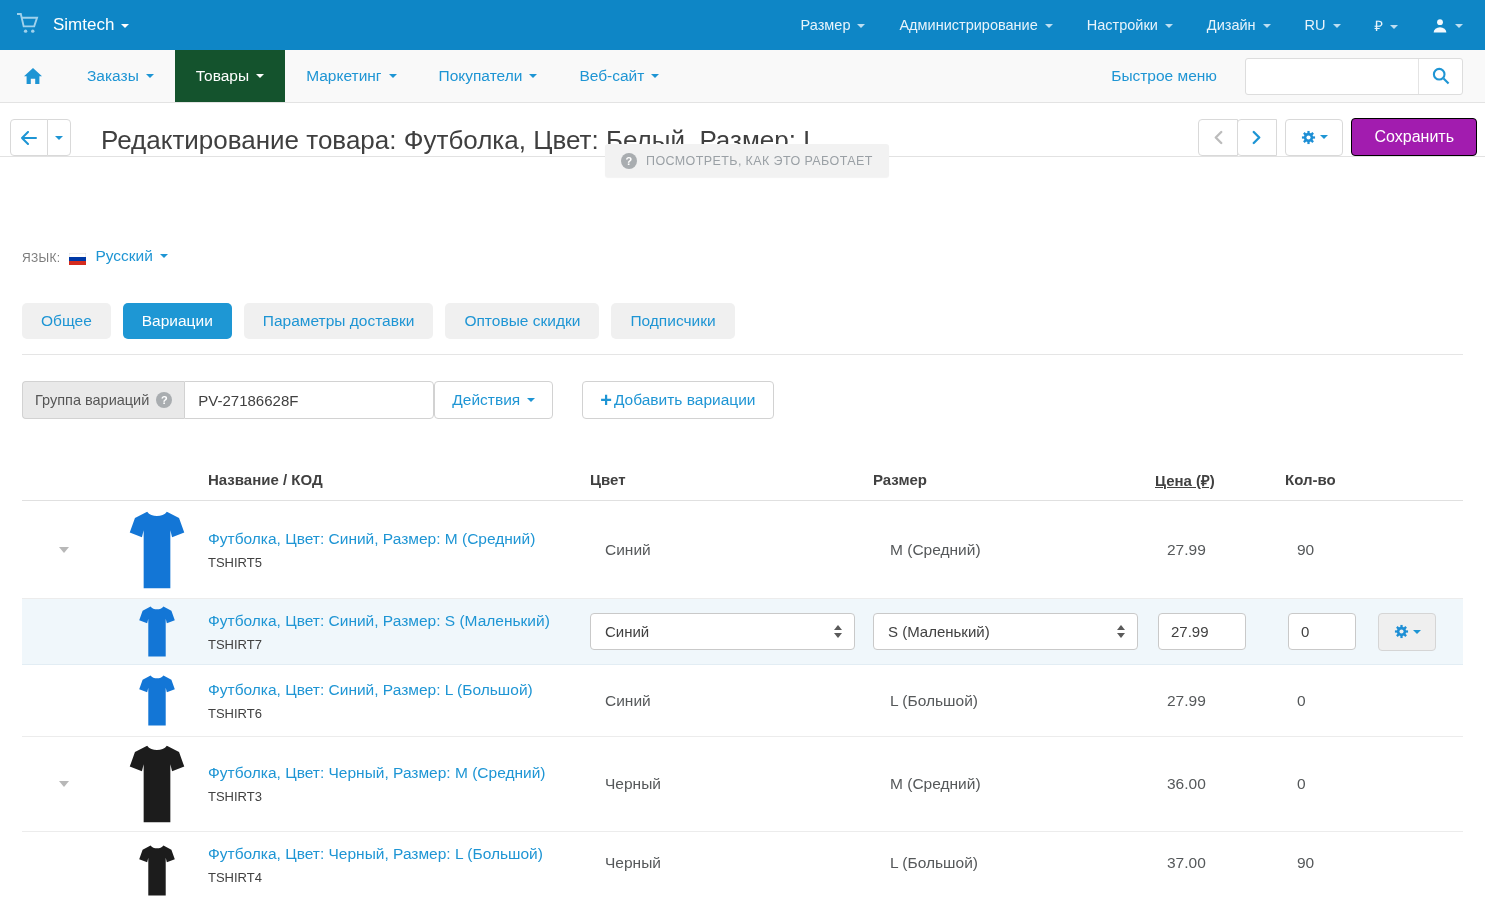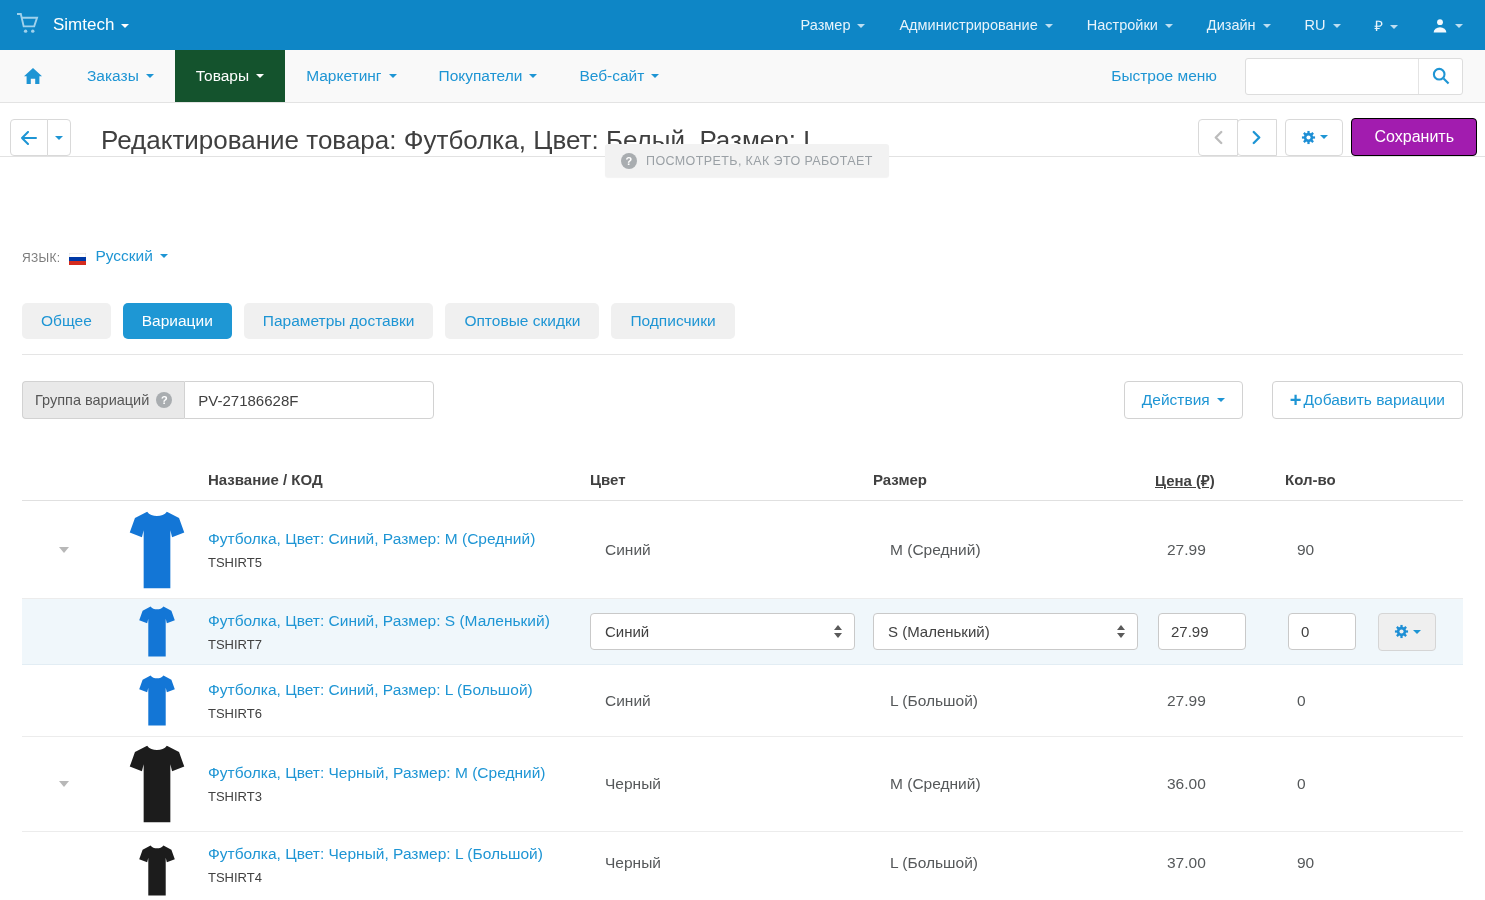--- a/index.html
+++ b/index.html
@@ -70,21 +70,21 @@
   .lang-row { margin-top:90px; display:flex; align-items:flex-end; gap:9px; }
   .lang-label { font-size:12px; color:#7c7c7c; letter-spacing:.3px; }
   .lang-value { color:#1e95d4; font-size:15.5px; cursor:pointer; display:flex; align-items:center; }
 
   .tabs { margin-top:38px; display:flex; gap:12px;align-items:flex-end; }
   .tab { height:36px; padding:0 19px; border-radius:5px; background:#f0f0f0; color:#1e95d4;
     font-size:15.5px; display:flex; align-items:center; cursor:pointer; white-space:nowrap; }
   .tab.active { background:#1e97d4; color:#fff; }
   .tabs-divider { margin-top:15px; border-bottom:1px solid #e5e5e5; }
 
-  .toolbar { margin-top:26px; display:flex; align-items:center; justify-content:space-between; }
+  .toolbar { margin-top:26px; display:flex; align-items:center; justify-content:flex-start; }
   .input-group { display:flex; height:38px; }
   .ig-addon { background:#e9e9e9; border:1px solid #d2d2d2; border-right:0;
     border-radius:4px 0 0 4px; padding:0 12px; display:flex; align-items:center; gap:7px;
     font-size:14.5px; color:#565656; white-space:nowrap; }
   .ig-input { width:250px; border:1px solid #d2d2d2; border-radius:0 4px 4px 0;
     padding:0 13px; font-size:15px; color:#414141; outline:0;
     font-family:"Liberation Sans",sans-serif; }
   .toolbar-right { display:flex; gap:29px; }
   .w-btn { height:38px; padding:0 17px; background:#fff; border:1px solid #d2d2d2;
     border-radius:4px; color:#1e95d4; font-size:15.5px; display:flex; align-items:center;

